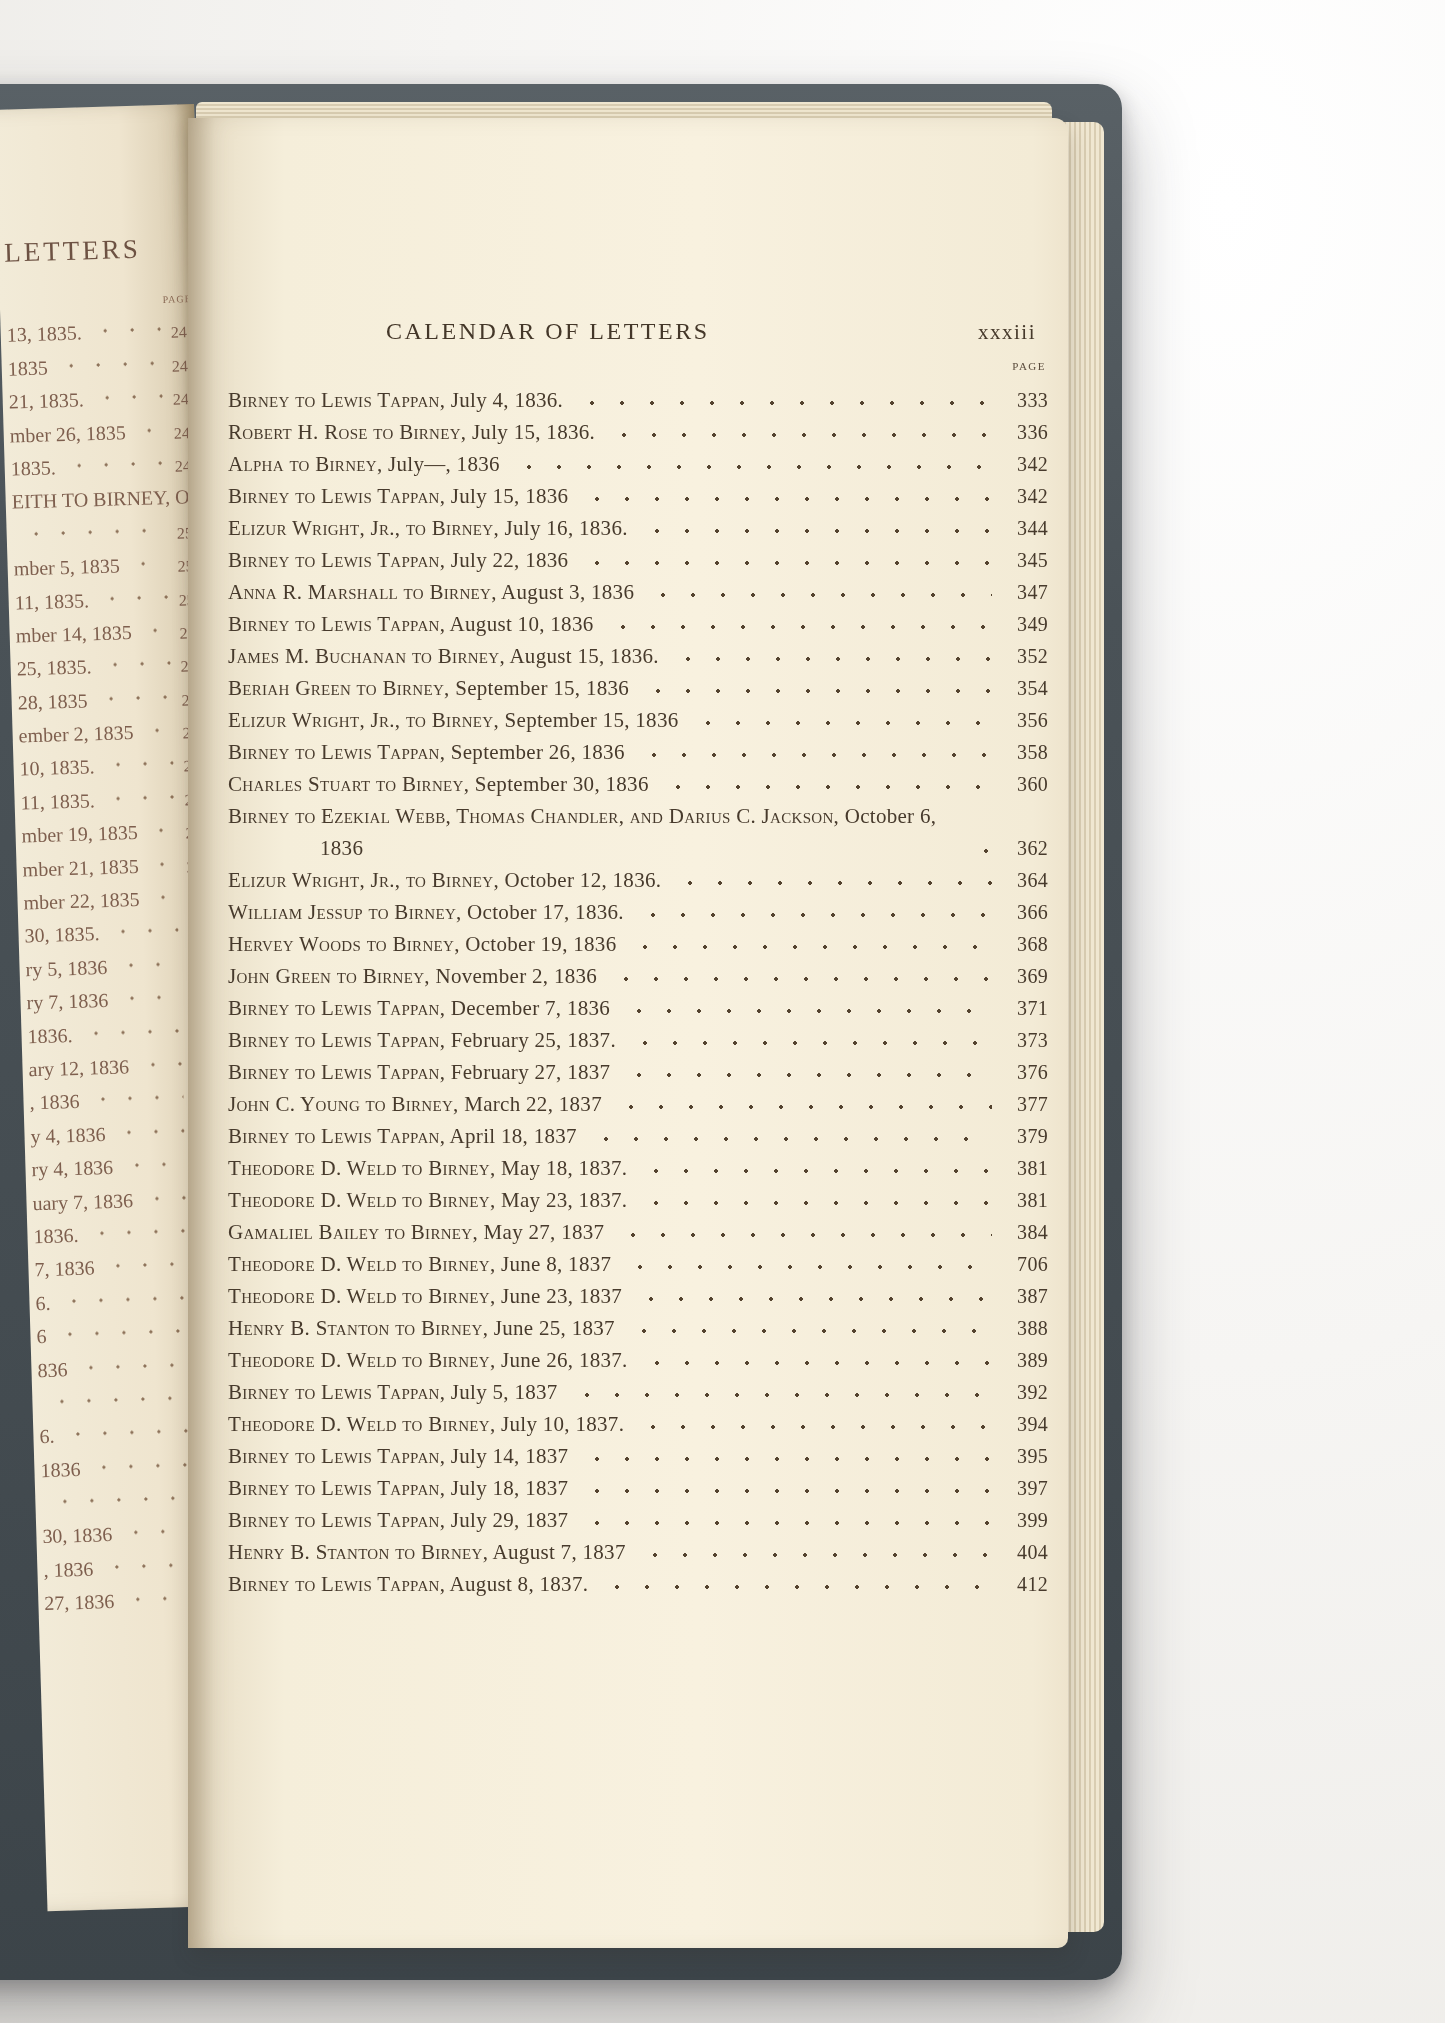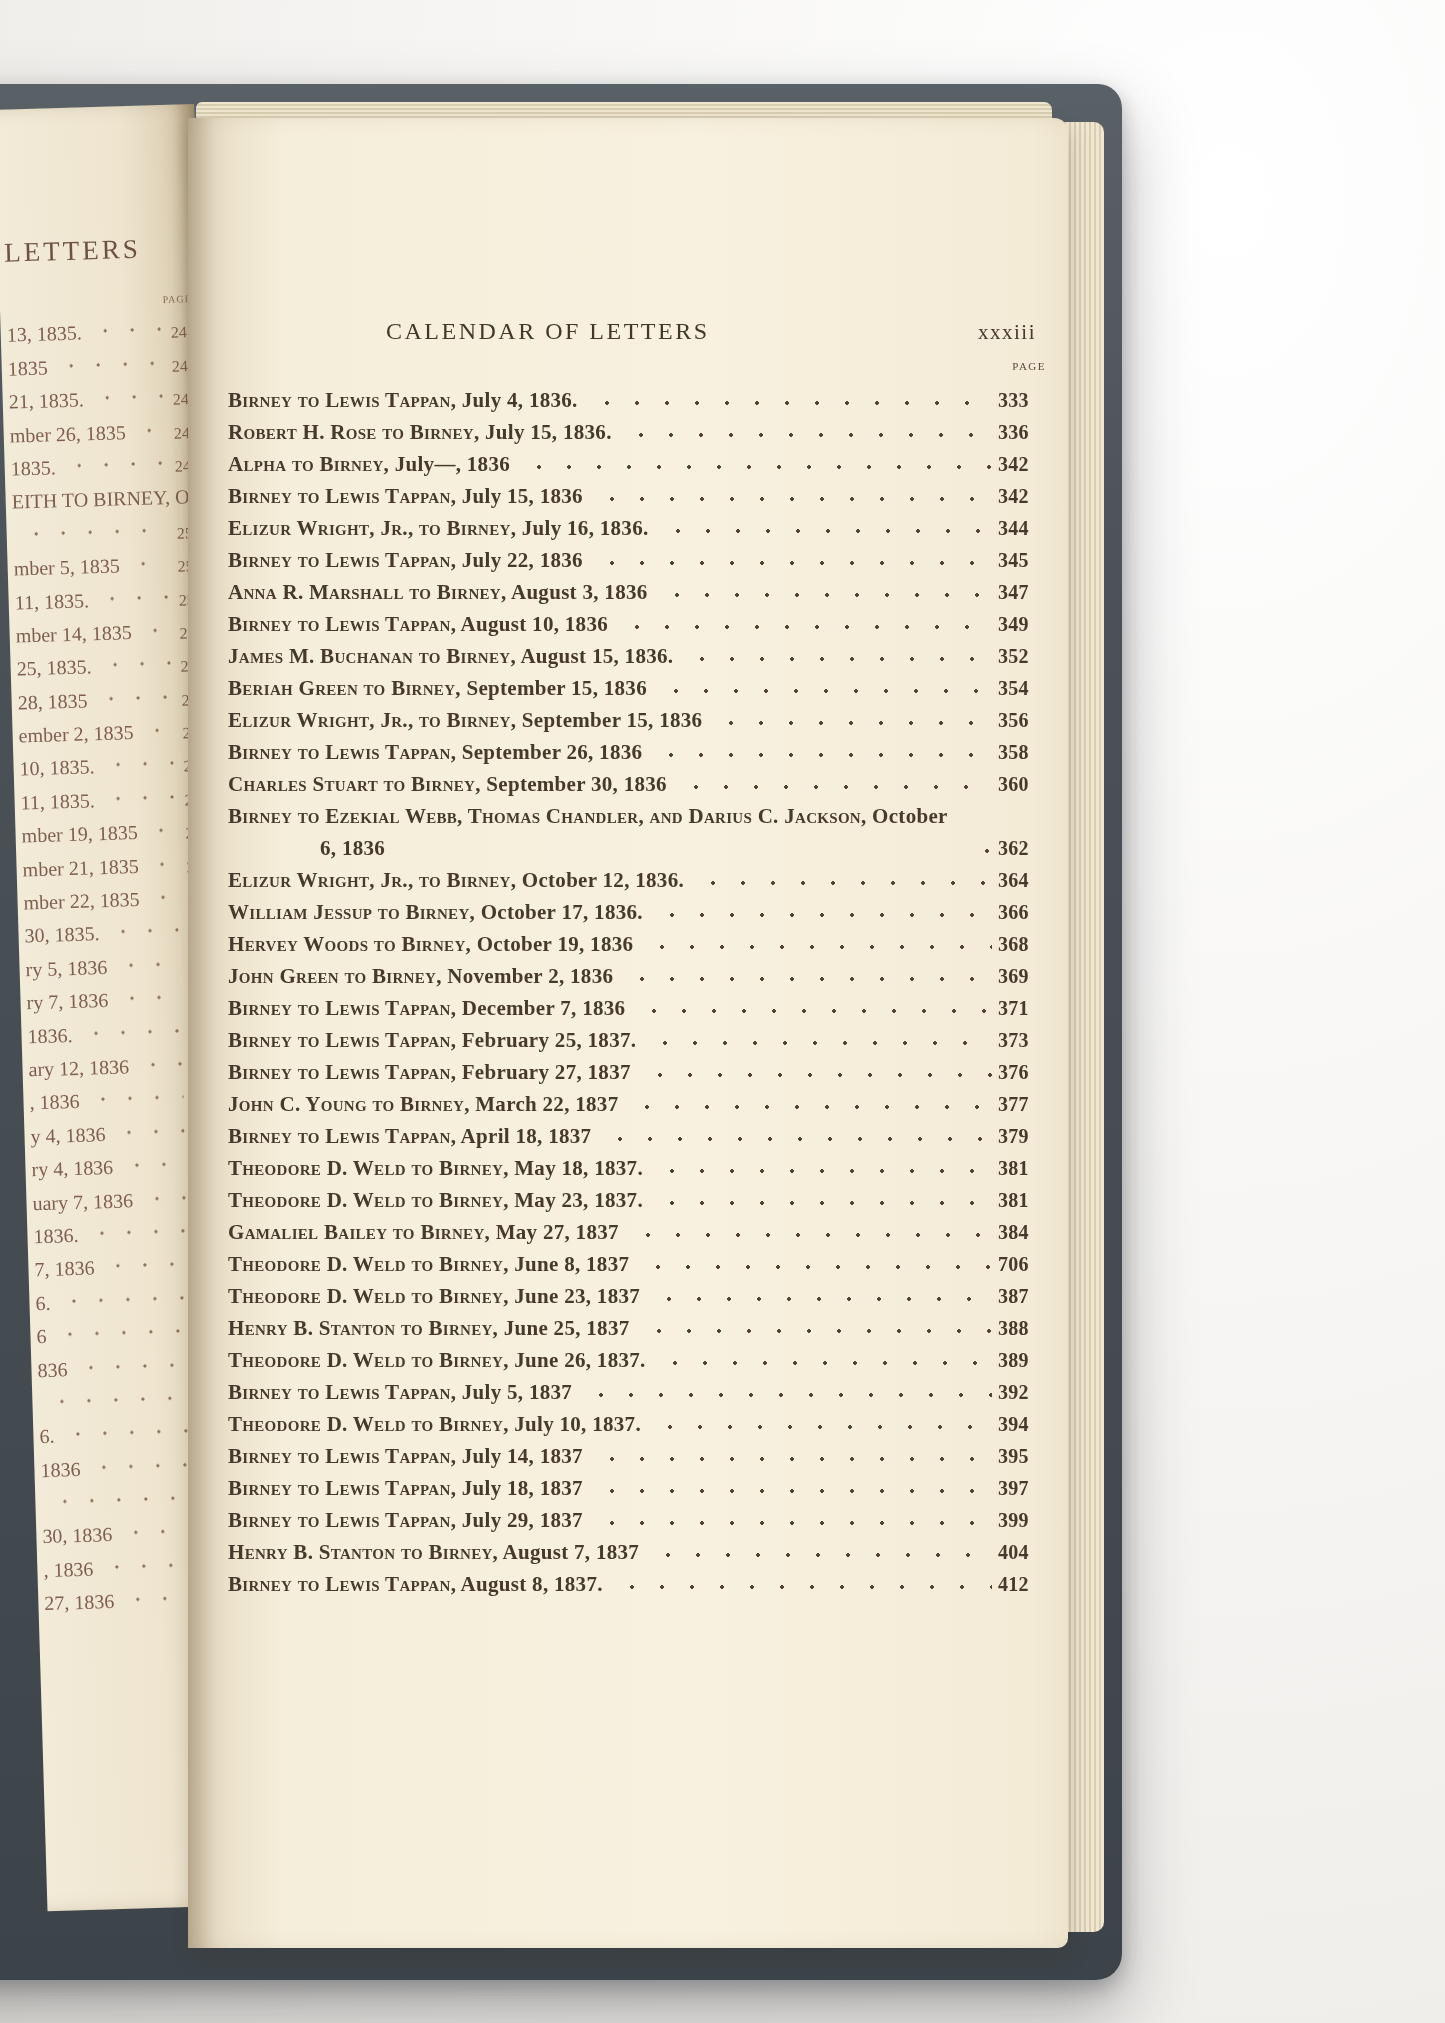--- a/index.html
+++ b/index.html
@@ -50,29 +50,29 @@
     border-radius:0 14px 10px 0;
     box-shadow:inset 28px 0 32px -18px rgba(100,80,50,.4), 3px 10px 20px rgba(50,45,40,.18);
     color:#473a2c;
   }
   .rp-content{position:absolute;left:40px;right:20px;top:0;margin-top:48px;}
   .rp-header{position:relative;height:34px;margin-top:152px;}
   .rp-title{position:absolute;left:158px;top:0;font-size:24px;letter-spacing:2.5px;color:#443729;}
   .rp-folio{position:absolute;right:12px;top:2px;font-size:21px;letter-spacing:1.5px;}
   .rp-page-label{text-align:right;font-size:11px;letter-spacing:1.5px;color:#5a4b3c;margin:8px 2px 0 0;}
   .entries{margin-top:12px;}
-  .entry{display:flex;align-items:flex-end;font-size:21px;line-height:32px;letter-spacing:.3px;font-weight:bold;}
+  .entry{display:flex;align-items:flex-end;font-size:21px;line-height:32px;letter-spacing:.3px;}
   .entry-text{flex:0 1 auto;padding-left:92px;text-indent:-92px;min-width:0;}
   .entry-name{font-variant:small-caps;}
   .leader{
     flex:1 1 26px;height:32px;margin:0 6px 0 10px;
     background-image:radial-gradient(circle,#54432f 1.6px,rgba(0,0,0,0) 1.9px);
     background-size:30px 10px;background-repeat:repeat-x;background-position:left 4px bottom 8px;
   }
-  .entry-page{flex:0 0 50px;text-align:left;font-size:20px;}
+  .entry-page{flex:0 0 50px;text-align:right;font-size:20px;}
 </style>
 </head>
 <body>
 
 <div class="scene">
   <div class="book-cover"></div>
   <div class="top-edge"></div>
   <div class="fore-edge"></div>
 
   <div class="left-page">

